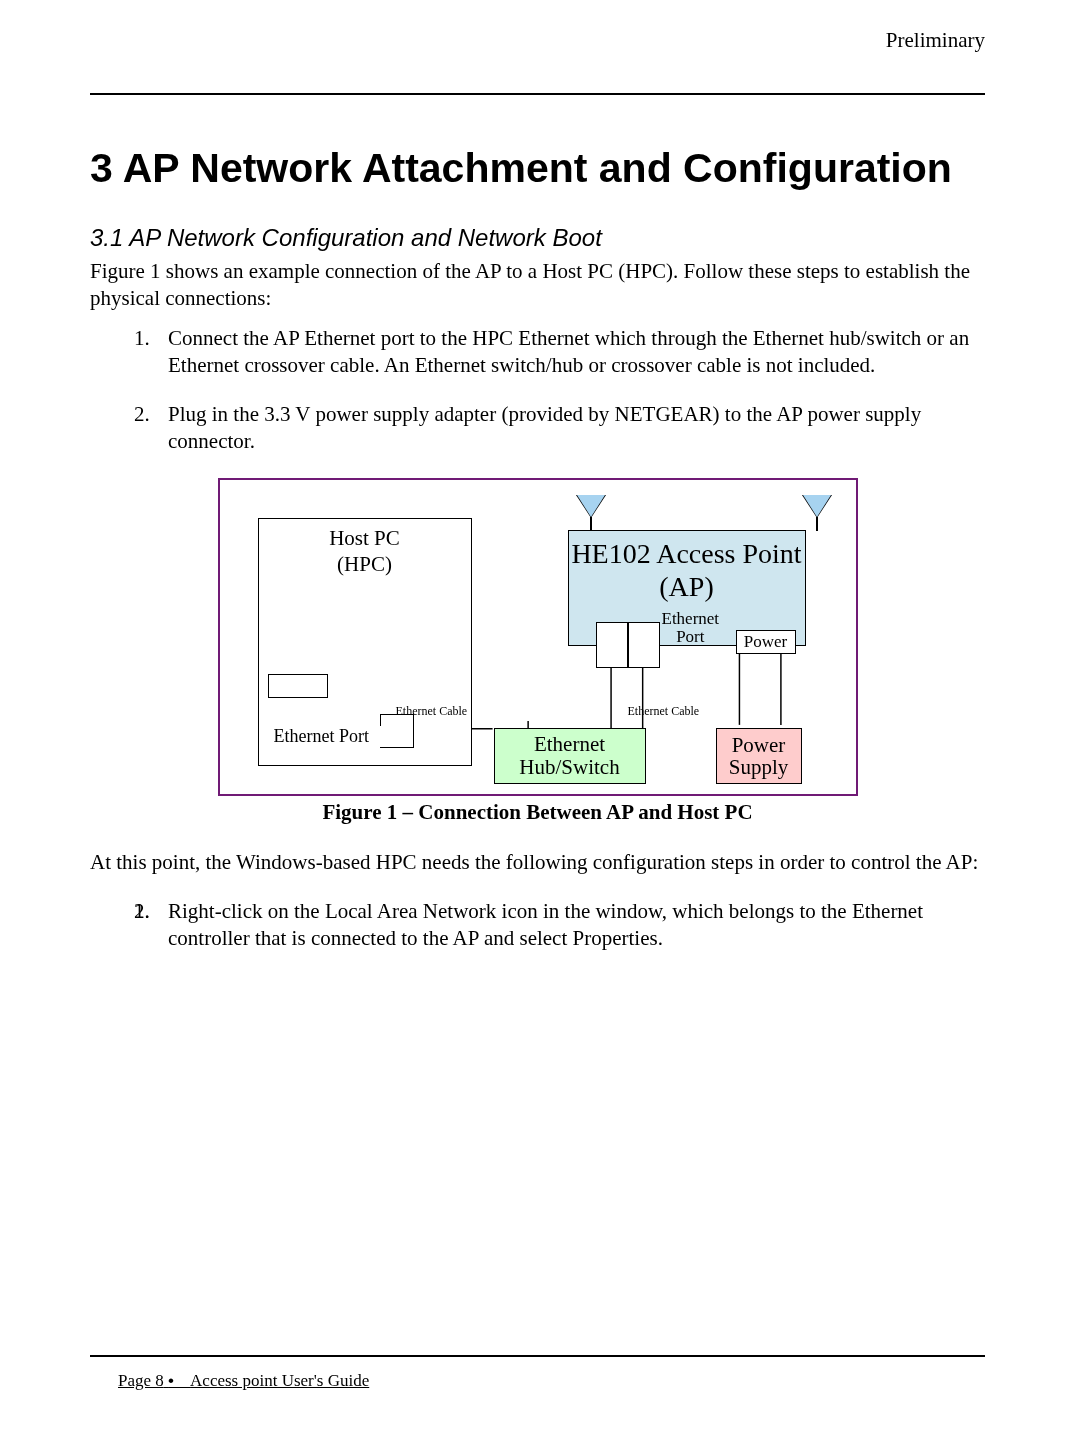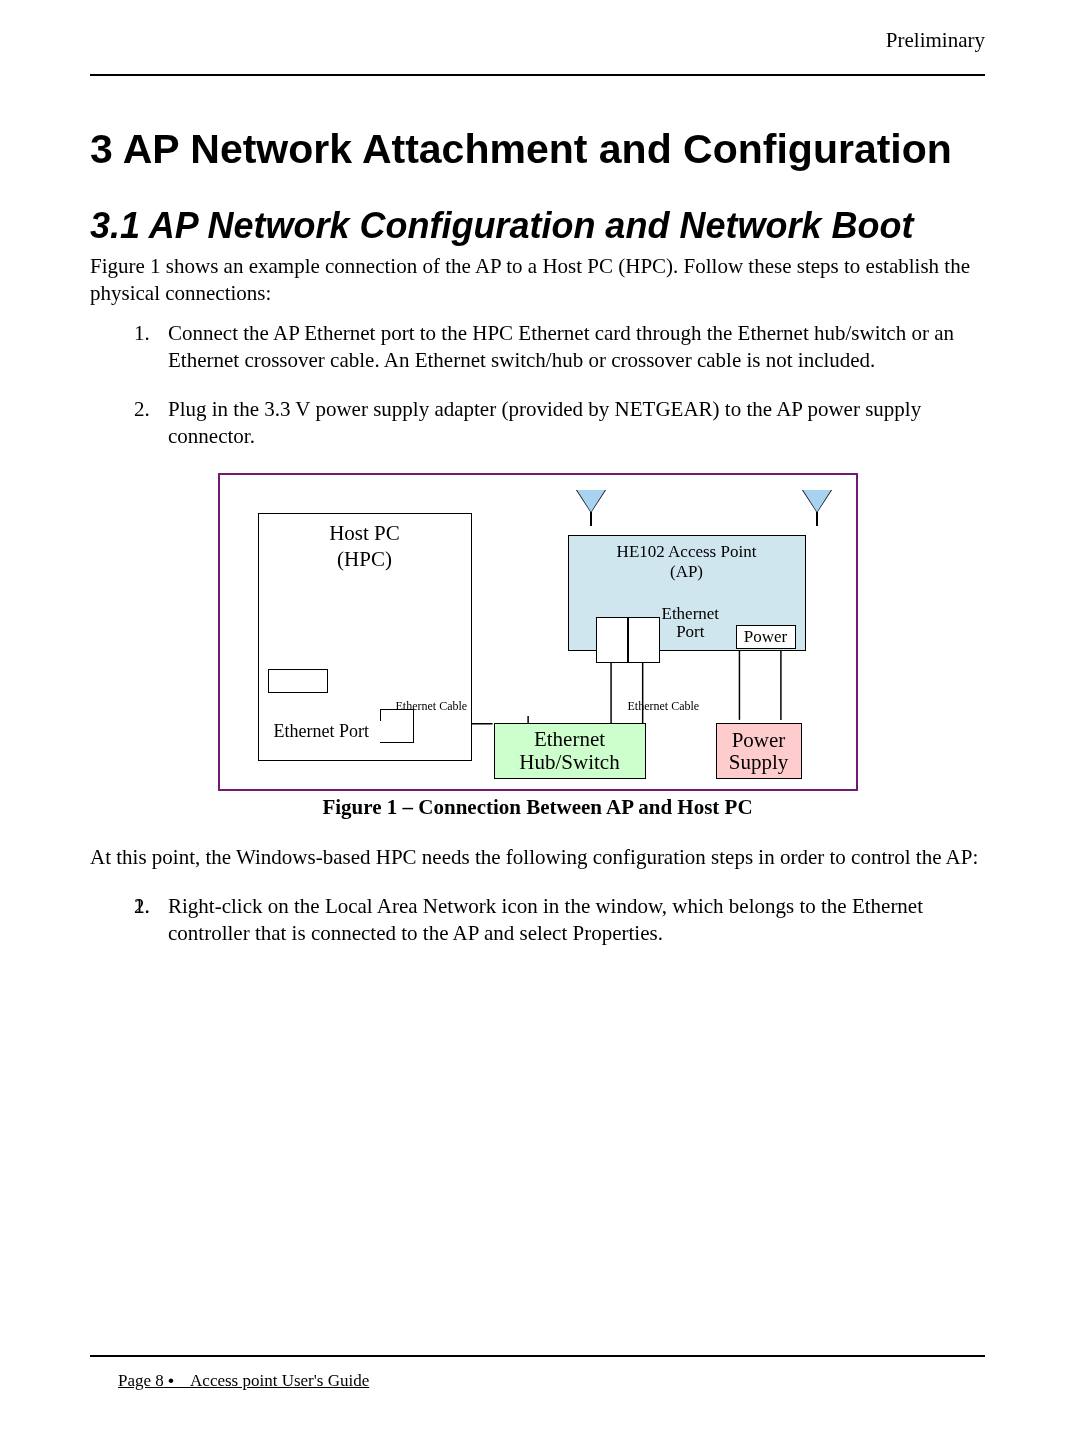--- a/index.html
+++ b/index.html
@@ -8,38 +8,38 @@
       height: 1435px;
       background: #fff;
       font-family: 'Times New Roman', Times, serif;
       color: #000;
       position: relative;
       padding: 28px 90px 60px 90px;
     }
     .header-label {
       text-align: right;
       font-size: 21px;
-      margin-bottom: 21px;
+      margin-bottom: 40px;
     }
     .top-rule {
       border: 0;
       border-top: 2px solid #000;
       margin-bottom: 50px;
     }
     .h1 {
       font-family: Arial, Helvetica, sans-serif;
       font-weight: bold;
       font-size: 41px;
       margin-bottom: 32px;
     }
     .h2 {
       font-family: Arial, Helvetica, sans-serif;
-      font-weight: bold;
+      font-weight: normal;
       font-style: italic;
-      font-size: 36px;
+      font-size: 24px;
       margin-bottom: 6px;
     }
     .intro {
       font-size: 21px;
       line-height: 1.3;
       margin-bottom: 12px;
     }
     ol.steps {
       list-style: none;
       padding-left: 44px;
@@ -97,24 +97,24 @@
       font-size: 18px;
       background: #fff;
       padding: 0 14px;
     }
     .hpc-port {
       position: absolute;
       left: 160px; top: 234px; width: 34px; height: 34px;
       background: #fff;
     }
     .ap {
-      left: 348px; top: 60px; width: 238px; height: 116px;
+      left: 348px; top: 50px; width: 238px; height: 116px;
       background: #cfe6ef;
       padding-top: 6px;
-      font-size: 17px;
+      font-size: 28px;
       line-height: 1.2;
     }
     .ap-eport {
       position: absolute;
       left: 376px; top: 142px; width: 32px; height: 46px;
       background: #fff;
     }
     .ap-eport-mid {
       position: absolute;
       left: 408px; top: 142px; width: 32px; height: 46px;
@@ -208,21 +208,21 @@
 <body>
 
 <div class="header-label">Preliminary</div>
 <hr class="top-rule">
 
 <div class="h1">3  AP Network Attachment and Configuration</div>
 <div class="h2">3.1    AP Network Configuration and Network Boot</div>
 <p class="intro">Figure 1 shows an example connection of the AP to a Host PC (HPC).  Follow these steps to establish the physical connections:</p>
 
 <ol class="steps">
-  <li><span class="num">1.</span><span>Connect the AP Ethernet port to the HPC Ethernet card through the Ethernet hub/switch or an Ethernet crossover cable. An Ethernet switch/hub or crossover cable is not included.</span></li>
+  <li><span class="num">1.</span><span>Connect the AP Ethernet port to the HPC Ethernet which through the Ethernet hub/switch or an Ethernet crossover cable. An Ethernet switch/hub or crossover cable is not included.</span></li>
   <li><span class="num">2.</span><span>Plug in the 3.3 V power supply adapter (provided by NETGEAR) to the AP power supply connector.</span></li>
 </ol>
 
 <div class="figure-wrap">
   <div class="figure">
     <svg class="lines" viewBox="0 0 640 318">
       <line x1="195" y1="252" x2="274" y2="252" stroke="#000" stroke-width="1.5"></line>
       <line x1="310" y1="252" x2="310" y2="244" stroke="#000" stroke-width="1.5"></line>
       <line x1="394" y1="190" x2="394" y2="252" stroke="#000" stroke-width="1.5"></line>
       <line x1="394" y1="252" x2="426" y2="252" stroke="#000" stroke-width="1.5"></line>

